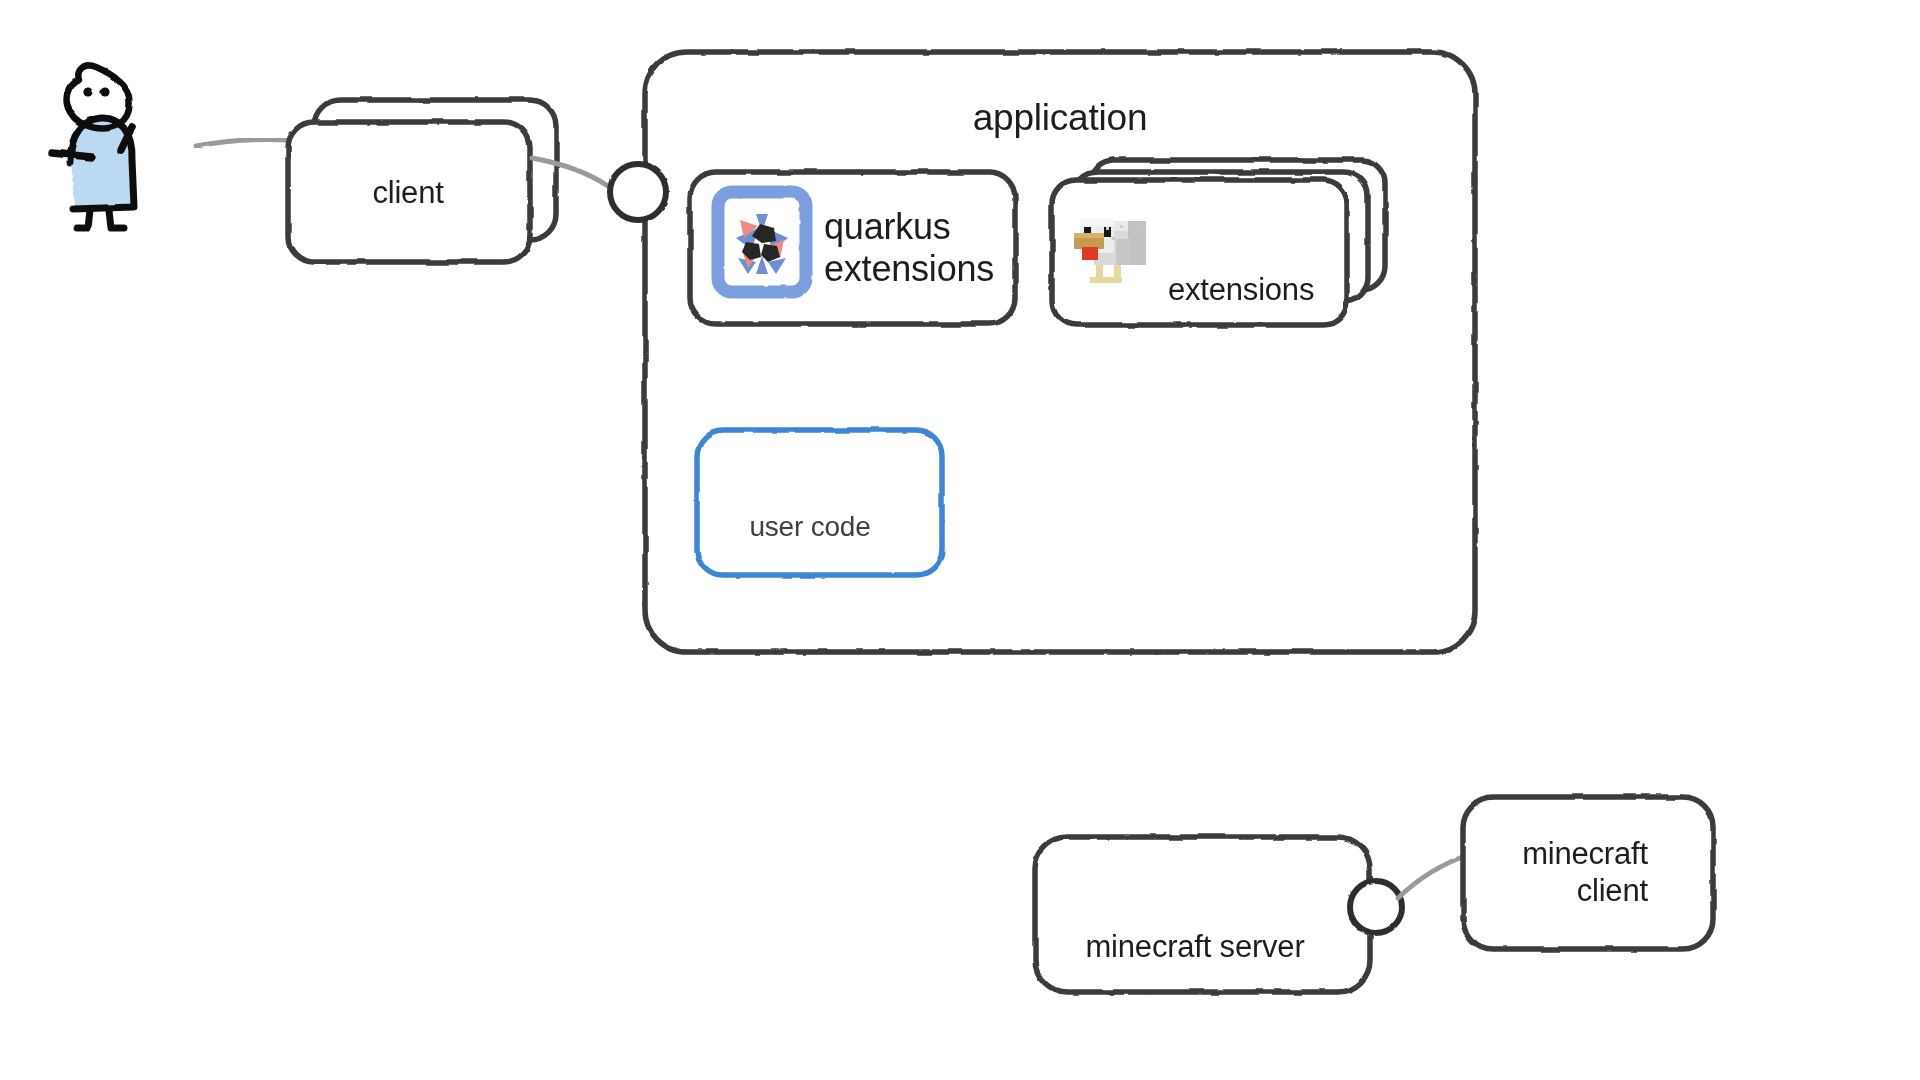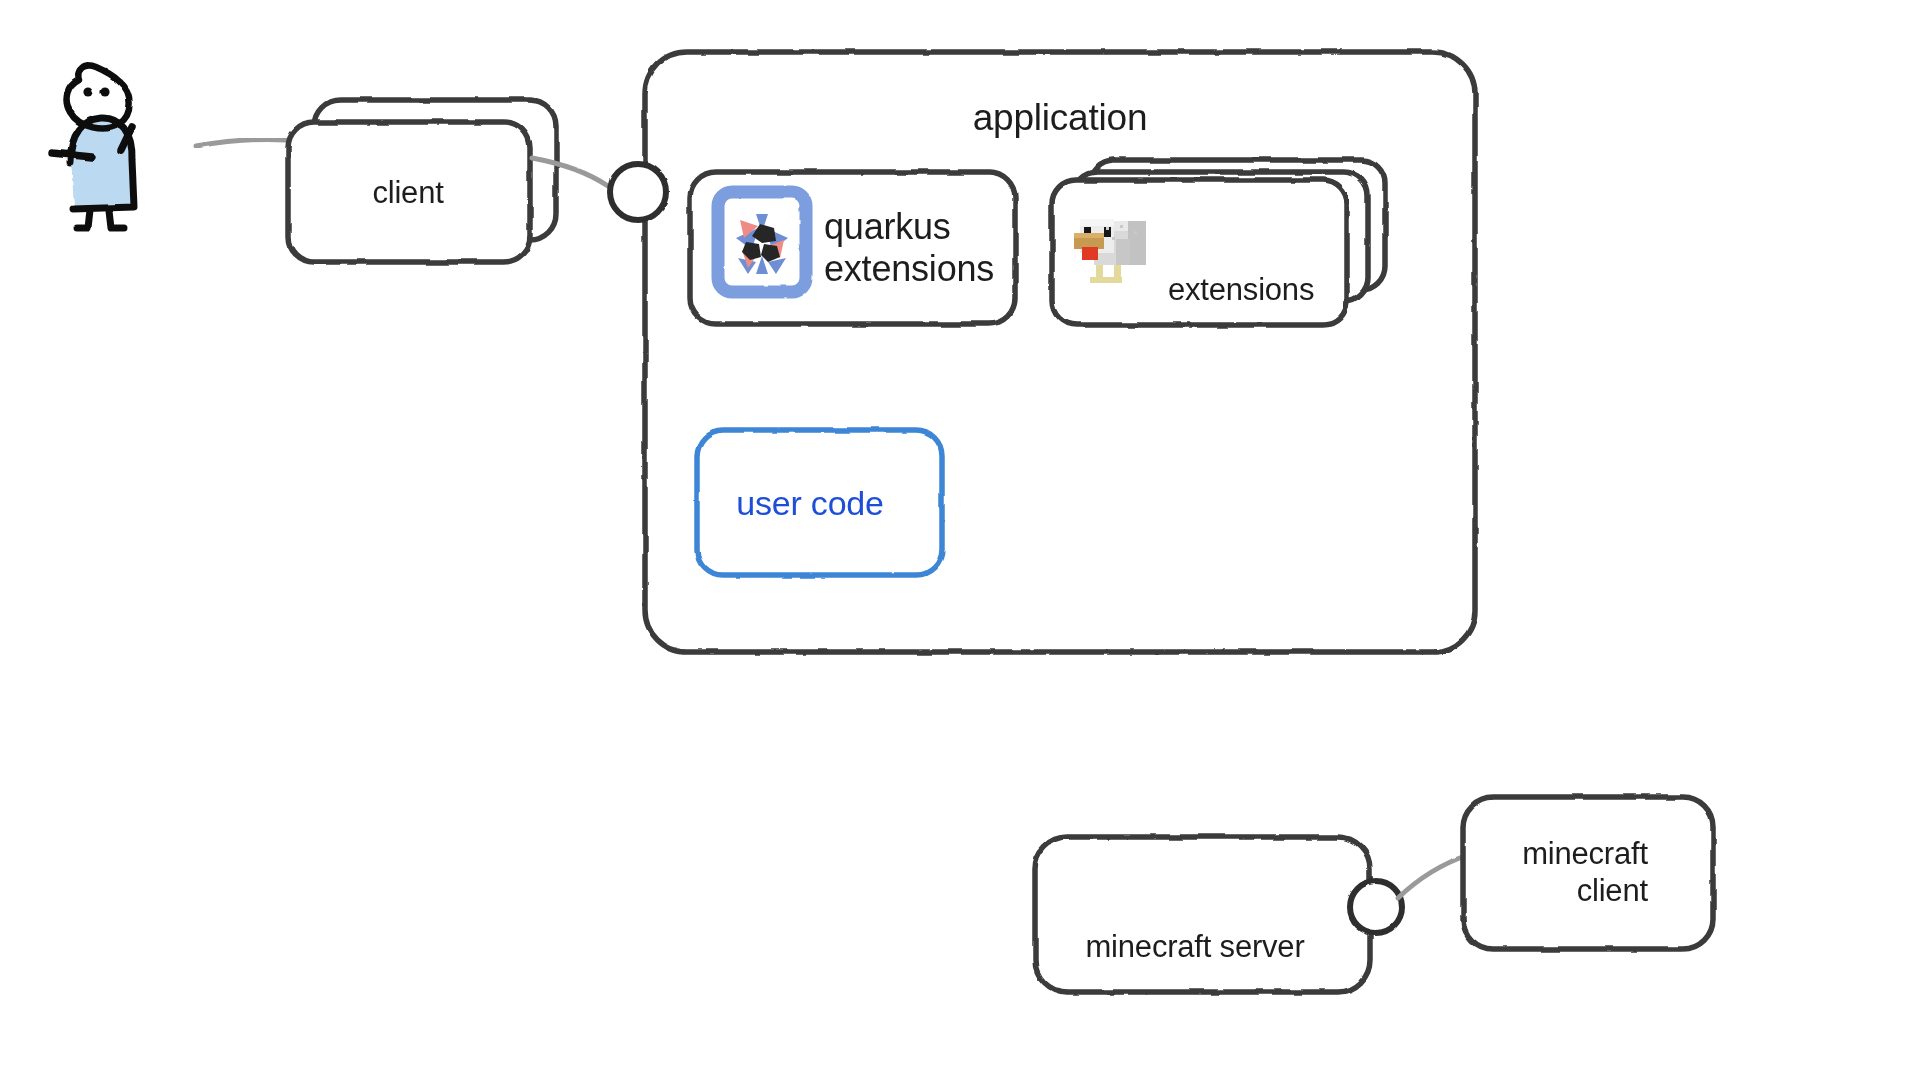--- a/index.html
+++ b/index.html
@@ -35,21 +35,21 @@
     transform: translate(-50%, -50%);
   }
   .lbl.left {
     text-align: left;
     transform: translate(0, -50%);
   }
   #app-title { font-size: 37px; }
   #client-label { font-size: 31px; }
   #quarkus-label { font-size: 36px; }
   #extensions-label { font-size: 31px; margin-top: 37px; }
-  #usercode-label { font-size: 34px; color: #1d4ed8; }
+  #usercode-label { font-size: 28px; color: #404040; margin-top: 24px; }
   #mcserver-label { font-size: 31px; }
   #mcclient-label { font-size: 31px; }
 </style>
 </head>
 <body>
 
 <svg id="canvas" viewBox="0 0 1920 1080">
   <defs>
     <filter id="rough" x="-20%" y="-20%" width="140%" height="140%">
       <feTurbulence type="fractalNoise" baseFrequency="0.035" numOctaves="3" seed="7" result="n"></feTurbulence>

